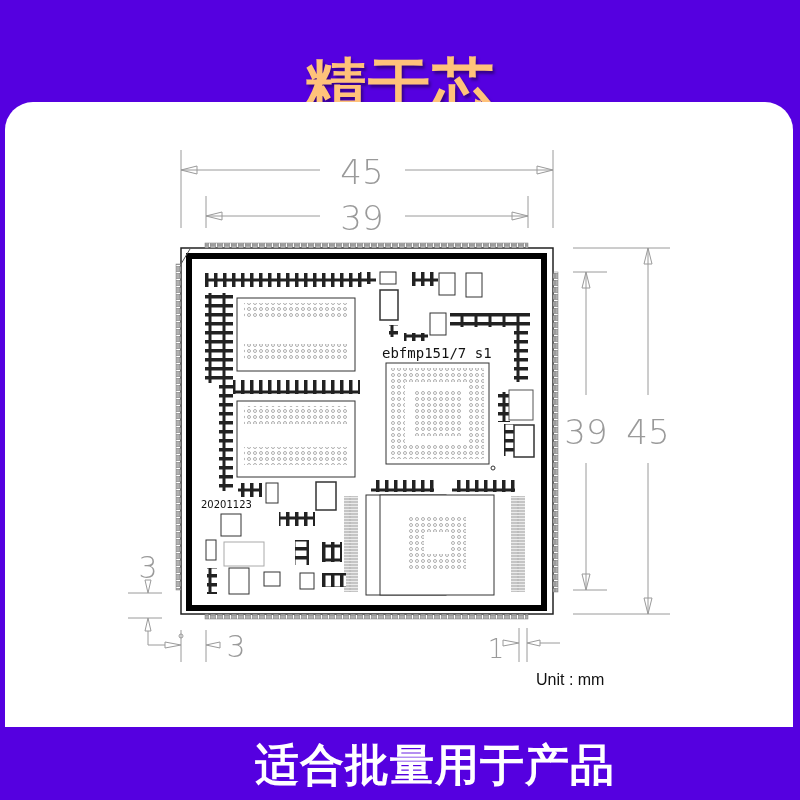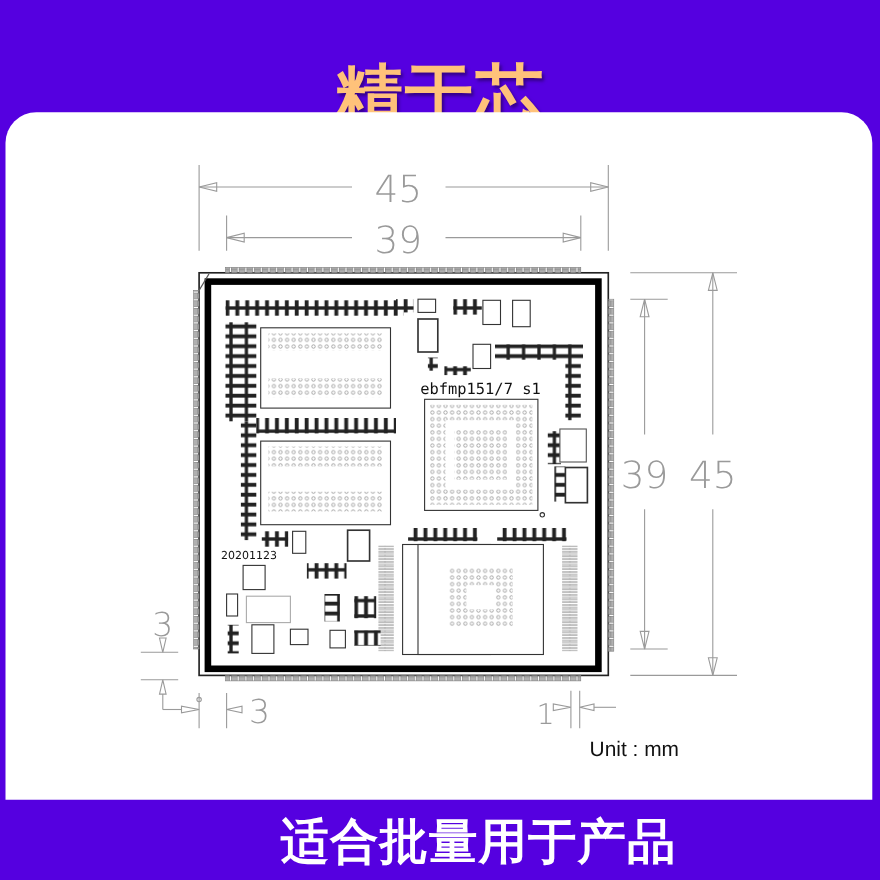--- a/index.html
+++ b/index.html
@@ -28,21 +28,21 @@
   .footer {
     position: absolute; left: 0; top: 730px; width: 800px; height: 70px;
     display: flex; align-items: center; justify-content: center; padding-left: 35px;
   }
   .footer span {
     color: #ffffff; font-weight: bold; font-size: 44px; letter-spacing: 1px;
   }
   svg.drawing { position: absolute; left: 0; top: 0; }
   .dim-text { font-family: "DejaVu Sans", sans-serif; fill: #9a9a9a; font-weight: 200; }
   .unit {
-    position: absolute; left: 536px; top: 671px; font-size: 19px; color: #111;
+    position: absolute; left: 536px; top: 671px; font-size: 16px; color: #111;
     font-family: "Liberation Sans", sans-serif;
   }
 </style>
 </head>
 <body>
 
 <div class="headline">
   <span>精于芯</span>
 </div>
 

